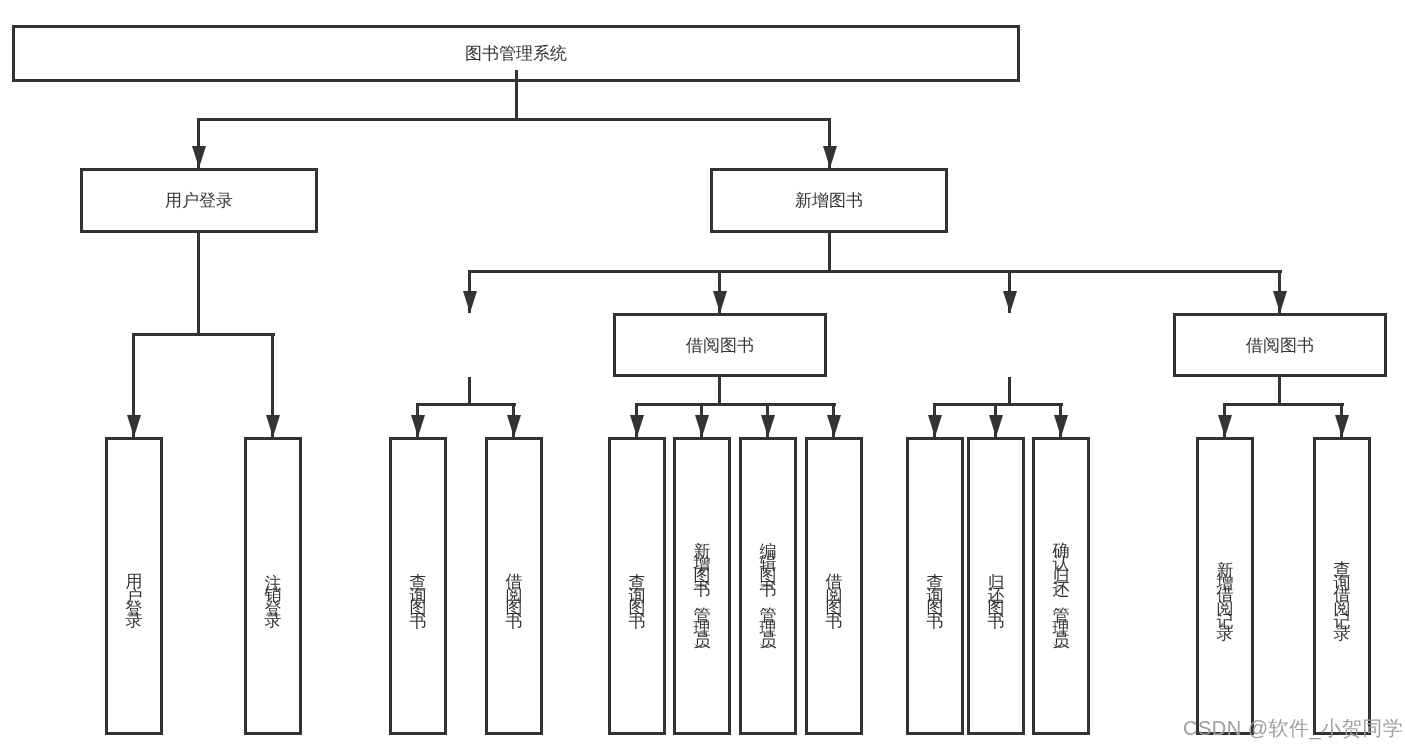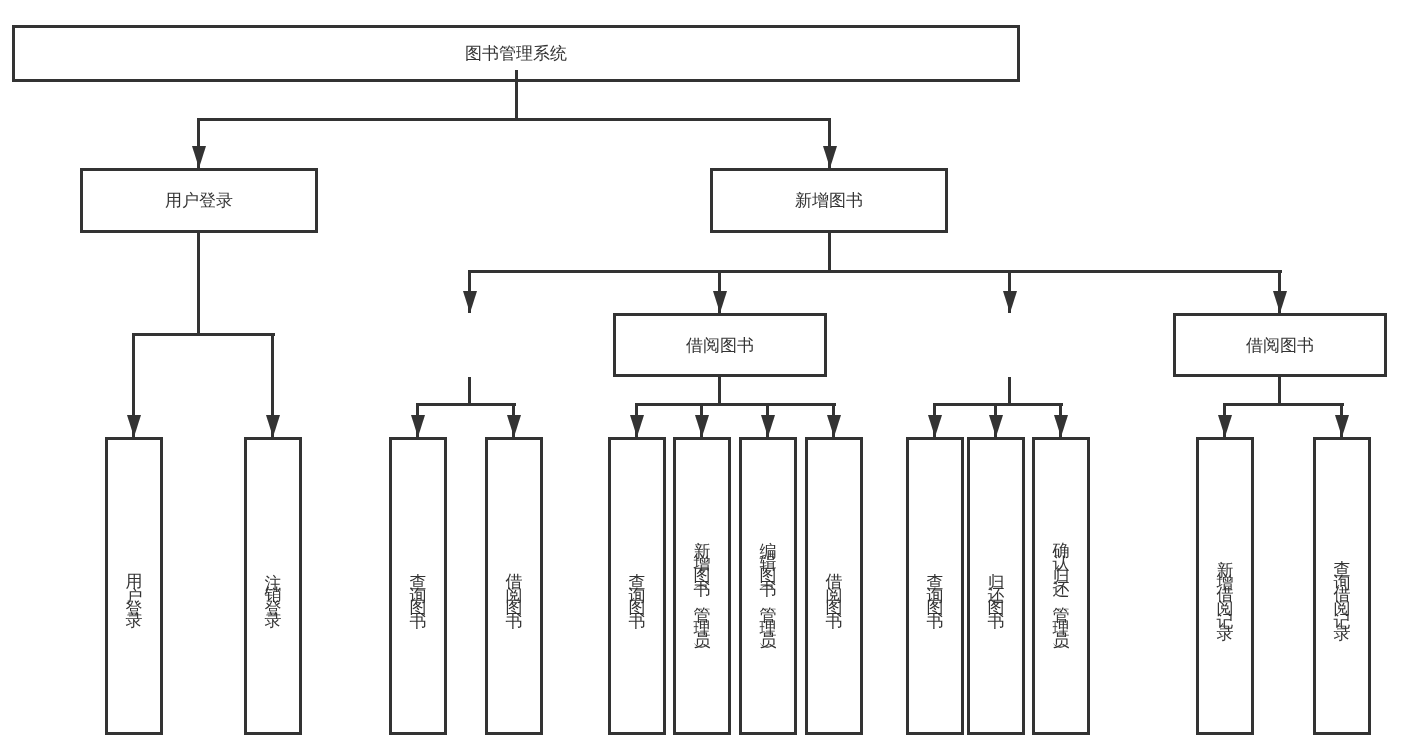--- a/index.html
+++ b/index.html
@@ -143,14 +143,15 @@
   <div class="box leaf" style="left:1032px;">
     <span class="vt">确认归还（管理员）</span>
   </div>
   <div class="box leaf" style="left:1196px;">
     <span class="vt">新增借阅记录</span>
   </div>
   <div class="box leaf" style="left:1313px;">
     <span class="vt">查询借阅记录</span>
   </div>
 
+  <div class="watermark">CSDN @软件_小贺同学</div>
 
 </div>
 
 </body></html>

